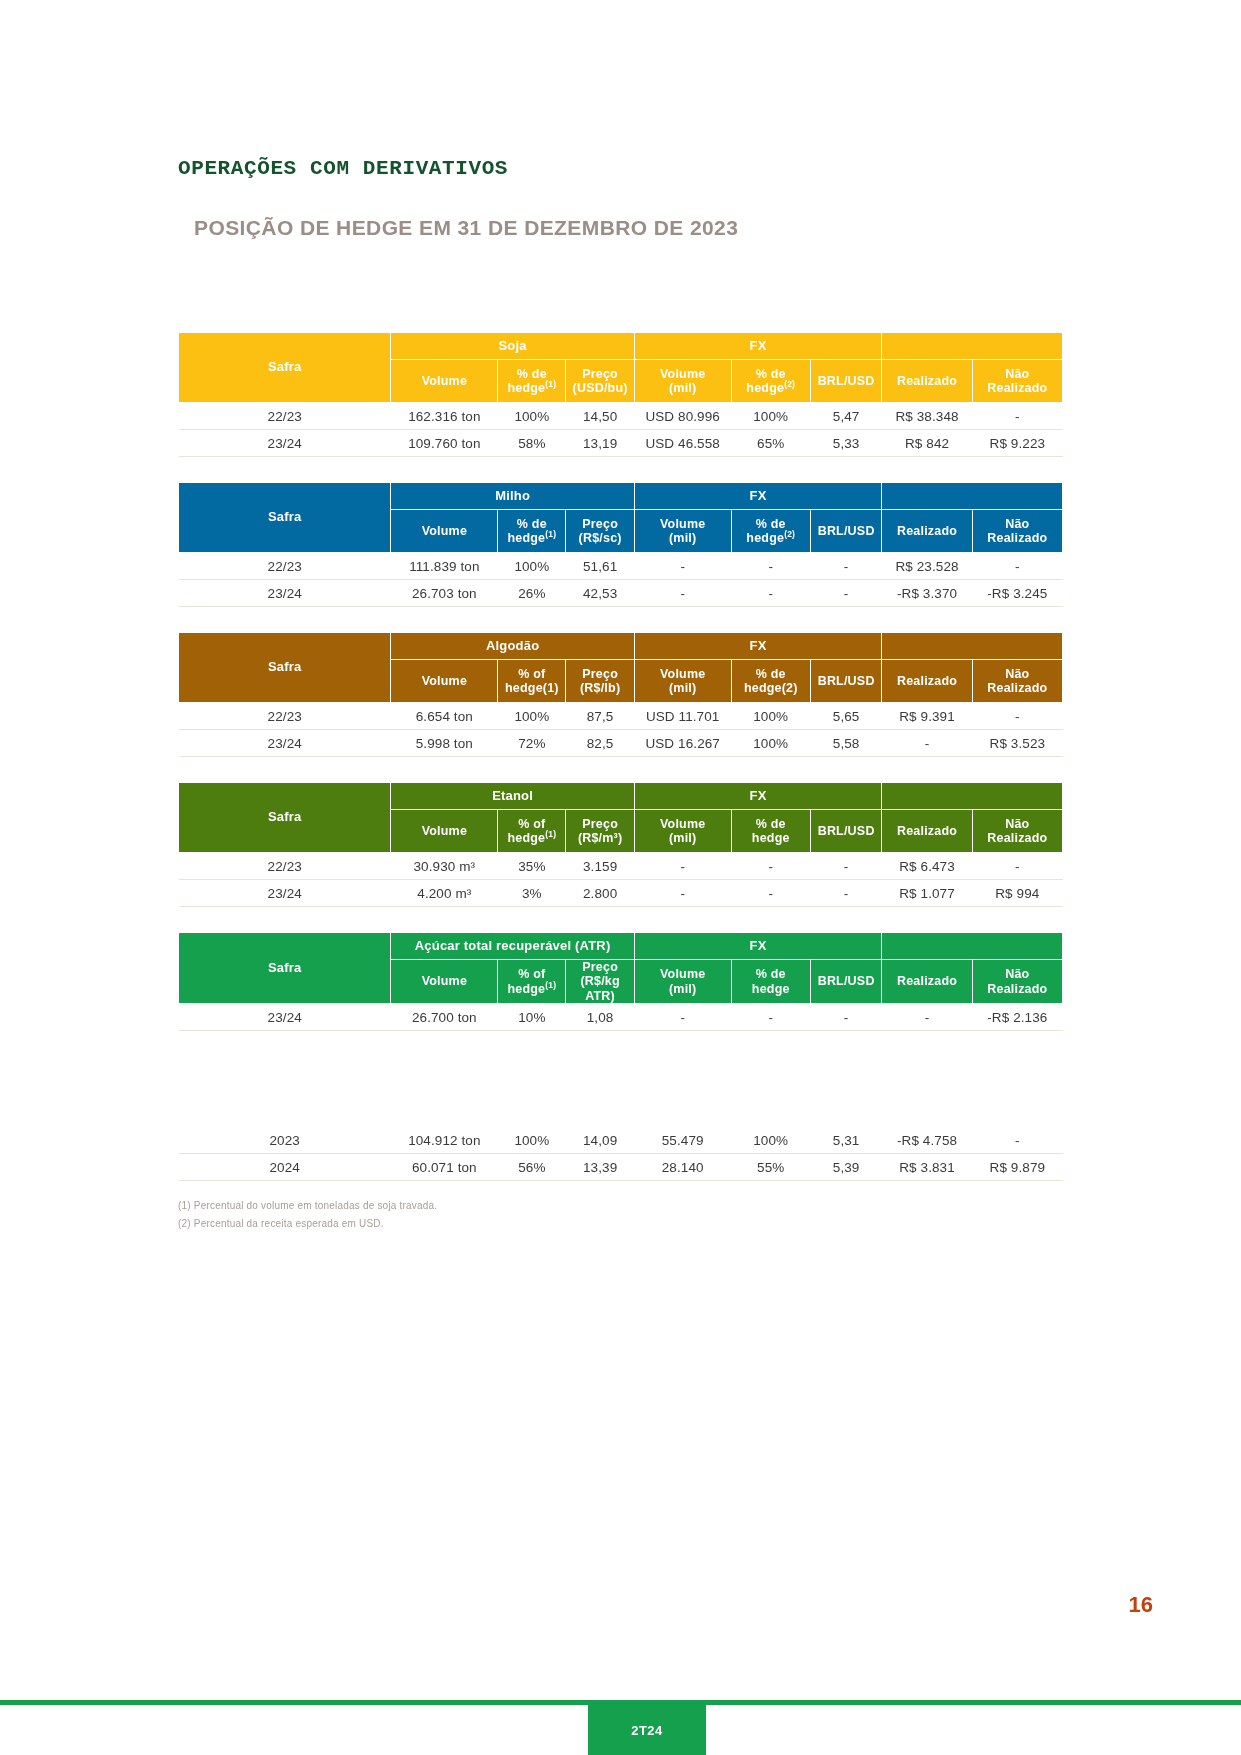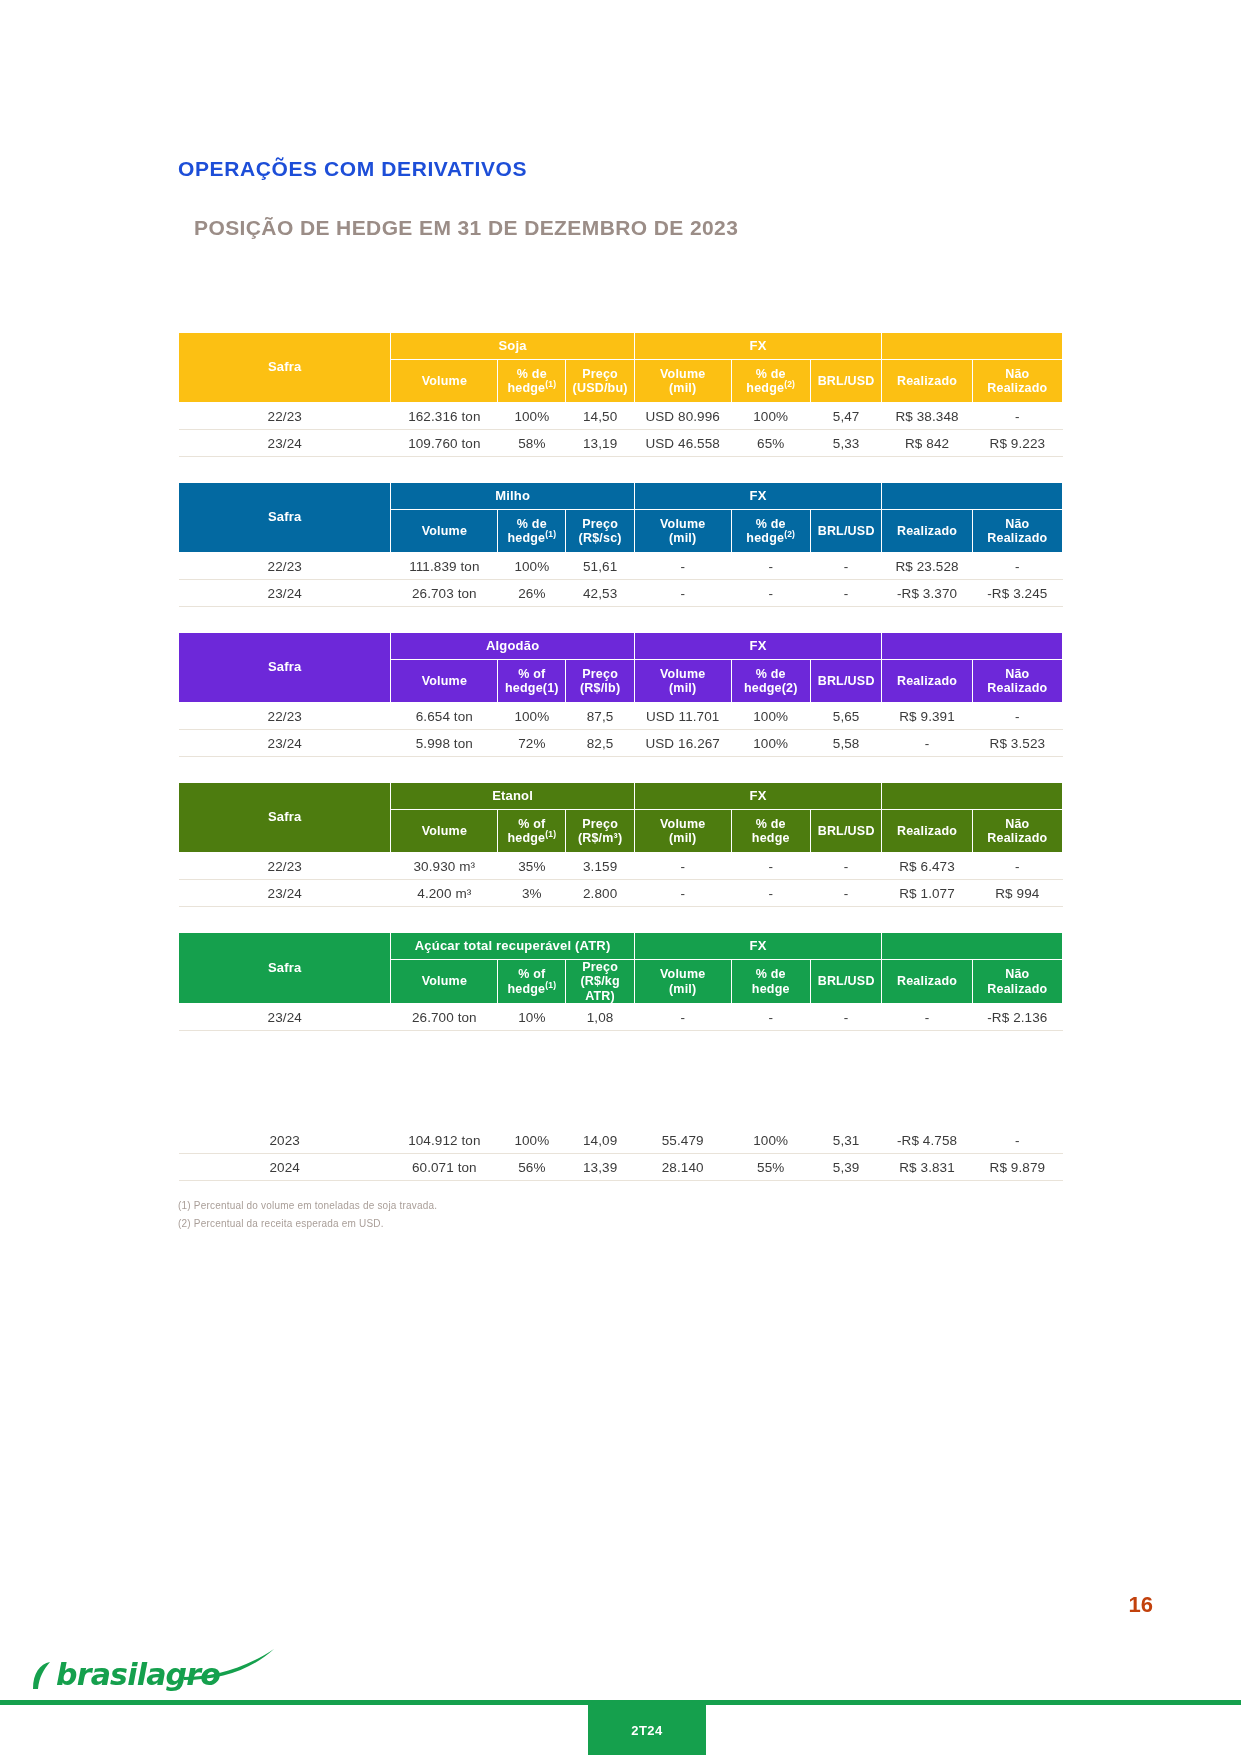--- a/index.html
+++ b/index.html
@@ -8,26 +8,27 @@
     background:#ffffff;
     font-family:"Liberation Sans", sans-serif;
     position:relative;
     overflow:hidden;
   }
   .page{position:relative;width:1241px;height:1755px;}
 
   
   .heading-block{position:absolute;left:178px;top:158px;width:900px;}
   .h-title{
-    color:#1d4ed8;
+    color:#14532d;
     font-size:21px;
     letter-spacing:.6px;
     font-weight:600;
     line-height:1.0;
     margin:0 0 38px 0;
+    font-family:Liberation Mono, monospace;
   }
   .h-sub{
     color:#9b8d87;
     font-size:21px;
     letter-spacing:.4px;
     font-weight:700;
     line-height:1.0;
     margin:16px;
   }
 
@@ -80,21 +81,21 @@
   col.c-prc{width:62px;}
   col.c-fxvol{width:88px;}
   col.c-fxhdg{width:72px;}
   col.c-brl{width:65px;}
   col.c-real{width:82px;}
   col.c-nreal{width:82px;}
 
   
   .t-soja .hd{background:#fcc013;}
   .t-milho .hd{background:#0369a1;}
-  .t-algodao .hd{background:#6d28d9;}
+  .t-algodao .hd{background:#a16207;}
   .t-etanol .hd{background:#4d7c0f;}
   .t-atr .hd{background:#15a04d;}
 
   
   .notes{position:absolute;left:178px;top:1197px;width:700px;}
   .note{
     color:#a99e98;
     font-size:10px;
     line-height:1.75;
     letter-spacing:.2px;
@@ -470,28 +471,19 @@
       </div>
     </div>
 
   <div class="notes" id="notes-root">
       <div class="note">(1) Percentual do volume em toneladas de soja travada.</div>
       <div class="note">(2) Percentual da receita esperada em USD.</div>
     </div>
 
   <div class="pageno">16</div>
 
-  <div class="logo">
-    <svg class="logo-mark" width="22" height="30" viewBox="0 0 22 30">
-      <path d="M3 28 C3 12, 10 3, 20 1 C14 8, 9 16, 8 28 Z" fill="#15a04d"></path>
-    </svg>
-    <div class="logo-text">brasilagro</div>
-    <svg class="logo-swoosh" width="95" height="34" viewBox="0 0 95 34">
-      <path d="M2 30 C30 30, 62 22, 92 2 C70 22, 40 33, 2 33 Z" fill="#15a04d"></path>
-    </svg>
-  </div>
 
   <div class="footer-rule"></div>
   <div class="footer-tab">
     <span>2T24</span>
   </div>
 
 </div>
 
 </body></html>

